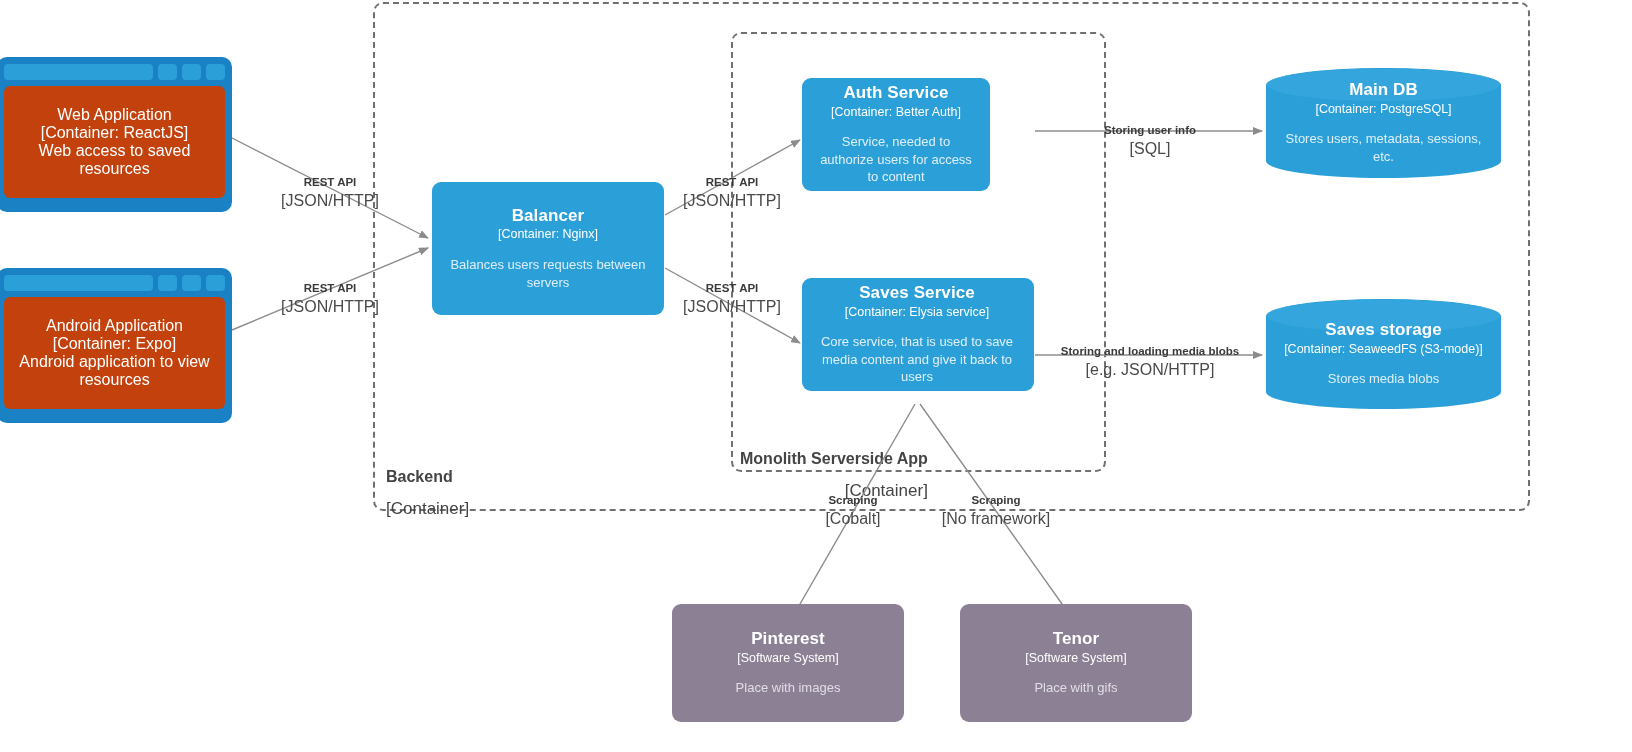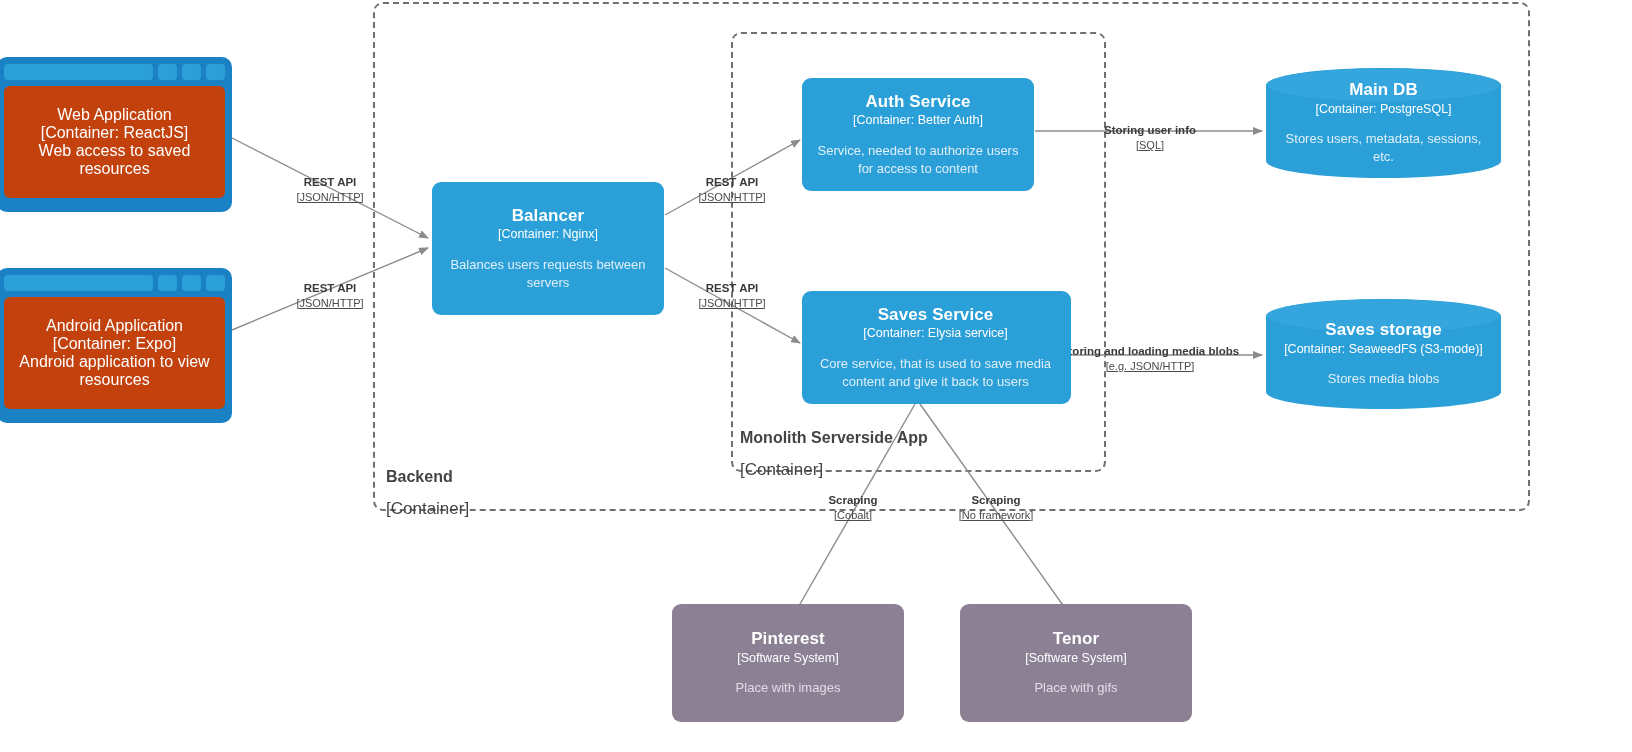--- a/index.html
+++ b/index.html
@@ -195,39 +195,38 @@
     text-align: center;
     line-height: 1.2;
     white-space: nowrap;
   }
   .edge-label .e-title {
     font-size: 11.5px;
     font-weight: bold;
     color: #3a3a3a;
   }
   .edge-label .e-tech {
-    font-size: 11px;
+    font-size: 16px;
     color: #4a4a4a;
     margin-top: 1px;
-    text-decoration: underline;
   }
 </style>
 </head>
 <body>
 
 <div id="canvas">
 
   <div class="boundary" style="left:373px; top:2px; width:1157px; height:509px;"></div>
   <div class="boundary-label" style="left:386px; top:468px;">
     <div class="b-title">Backend</div>
     <div class="b-sub">[Container]</div>
   </div>
 
   <div class="boundary" style="left:731px; top:32px; width:375px; height:440px;"></div>
-  <div class="boundary-label" style="left:740px; top:429px;">
+  <div class="boundary-label" style="left:740px; top:450px;text-align:right;">
     <div class="b-title">Monolith Serverside App</div>
     <div class="b-sub">[Container]</div>
   </div>
 
   <svg class="edges" viewBox="0 0 1632 752">
     <defs>
       <marker id="arrow" markerWidth="10" markerHeight="8" refX="9" refY="4" orient="auto" markerUnits="userSpaceOnUse">
         <path d="M0,0 L10,4 L0,8 z" fill="#8c8c8c"></path>
       </marker>
     </defs>
@@ -310,27 +309,27 @@
       <div class="n-desc">Android application to view resources</div>
     </div>
   </div>
 
   <div class="node container-box" style="left:432px; top:182px; width:232px; height:133px;">
     <div class="n-title">Balancer</div>
     <div class="n-type">[Container: Nginx]</div>
     <div class="n-desc">Balances users requests between servers</div>
   </div>
 
-  <div class="node container-box" style="left:802px; top:78px; width:232px; height:113px;">
+  <div class="node container-box" style="left:802px; top:78px; width:188px; height:113px;">
     <div class="n-title">Auth Service</div>
     <div class="n-type">[Container: Better Auth]</div>
     <div class="n-desc">Service, needed to authorize users for access to content</div>
   </div>
 
-  <div class="node container-box" style="left:802px; top:291px; width:269px; height:113px;padding-left:12px;">
+  <div class="node container-box" style="left:802px; top:278px; width:232px; height:113px;padding-left:12px;">
     <div class="n-title">Saves Service</div>
     <div class="n-type">[Container: Elysia service]</div>
     <div class="n-desc">Core service, that is used to save media content and give it back to users</div>
   </div>
 
   <div class="cylinder" style="left:1266px; top:68px; width:235px; height:110px;">
     <div class="cyl-bottom"></div>
     <div class="cyl-body"></div>
     <div class="cyl-top"></div>
     <div class="cyl-text node">

